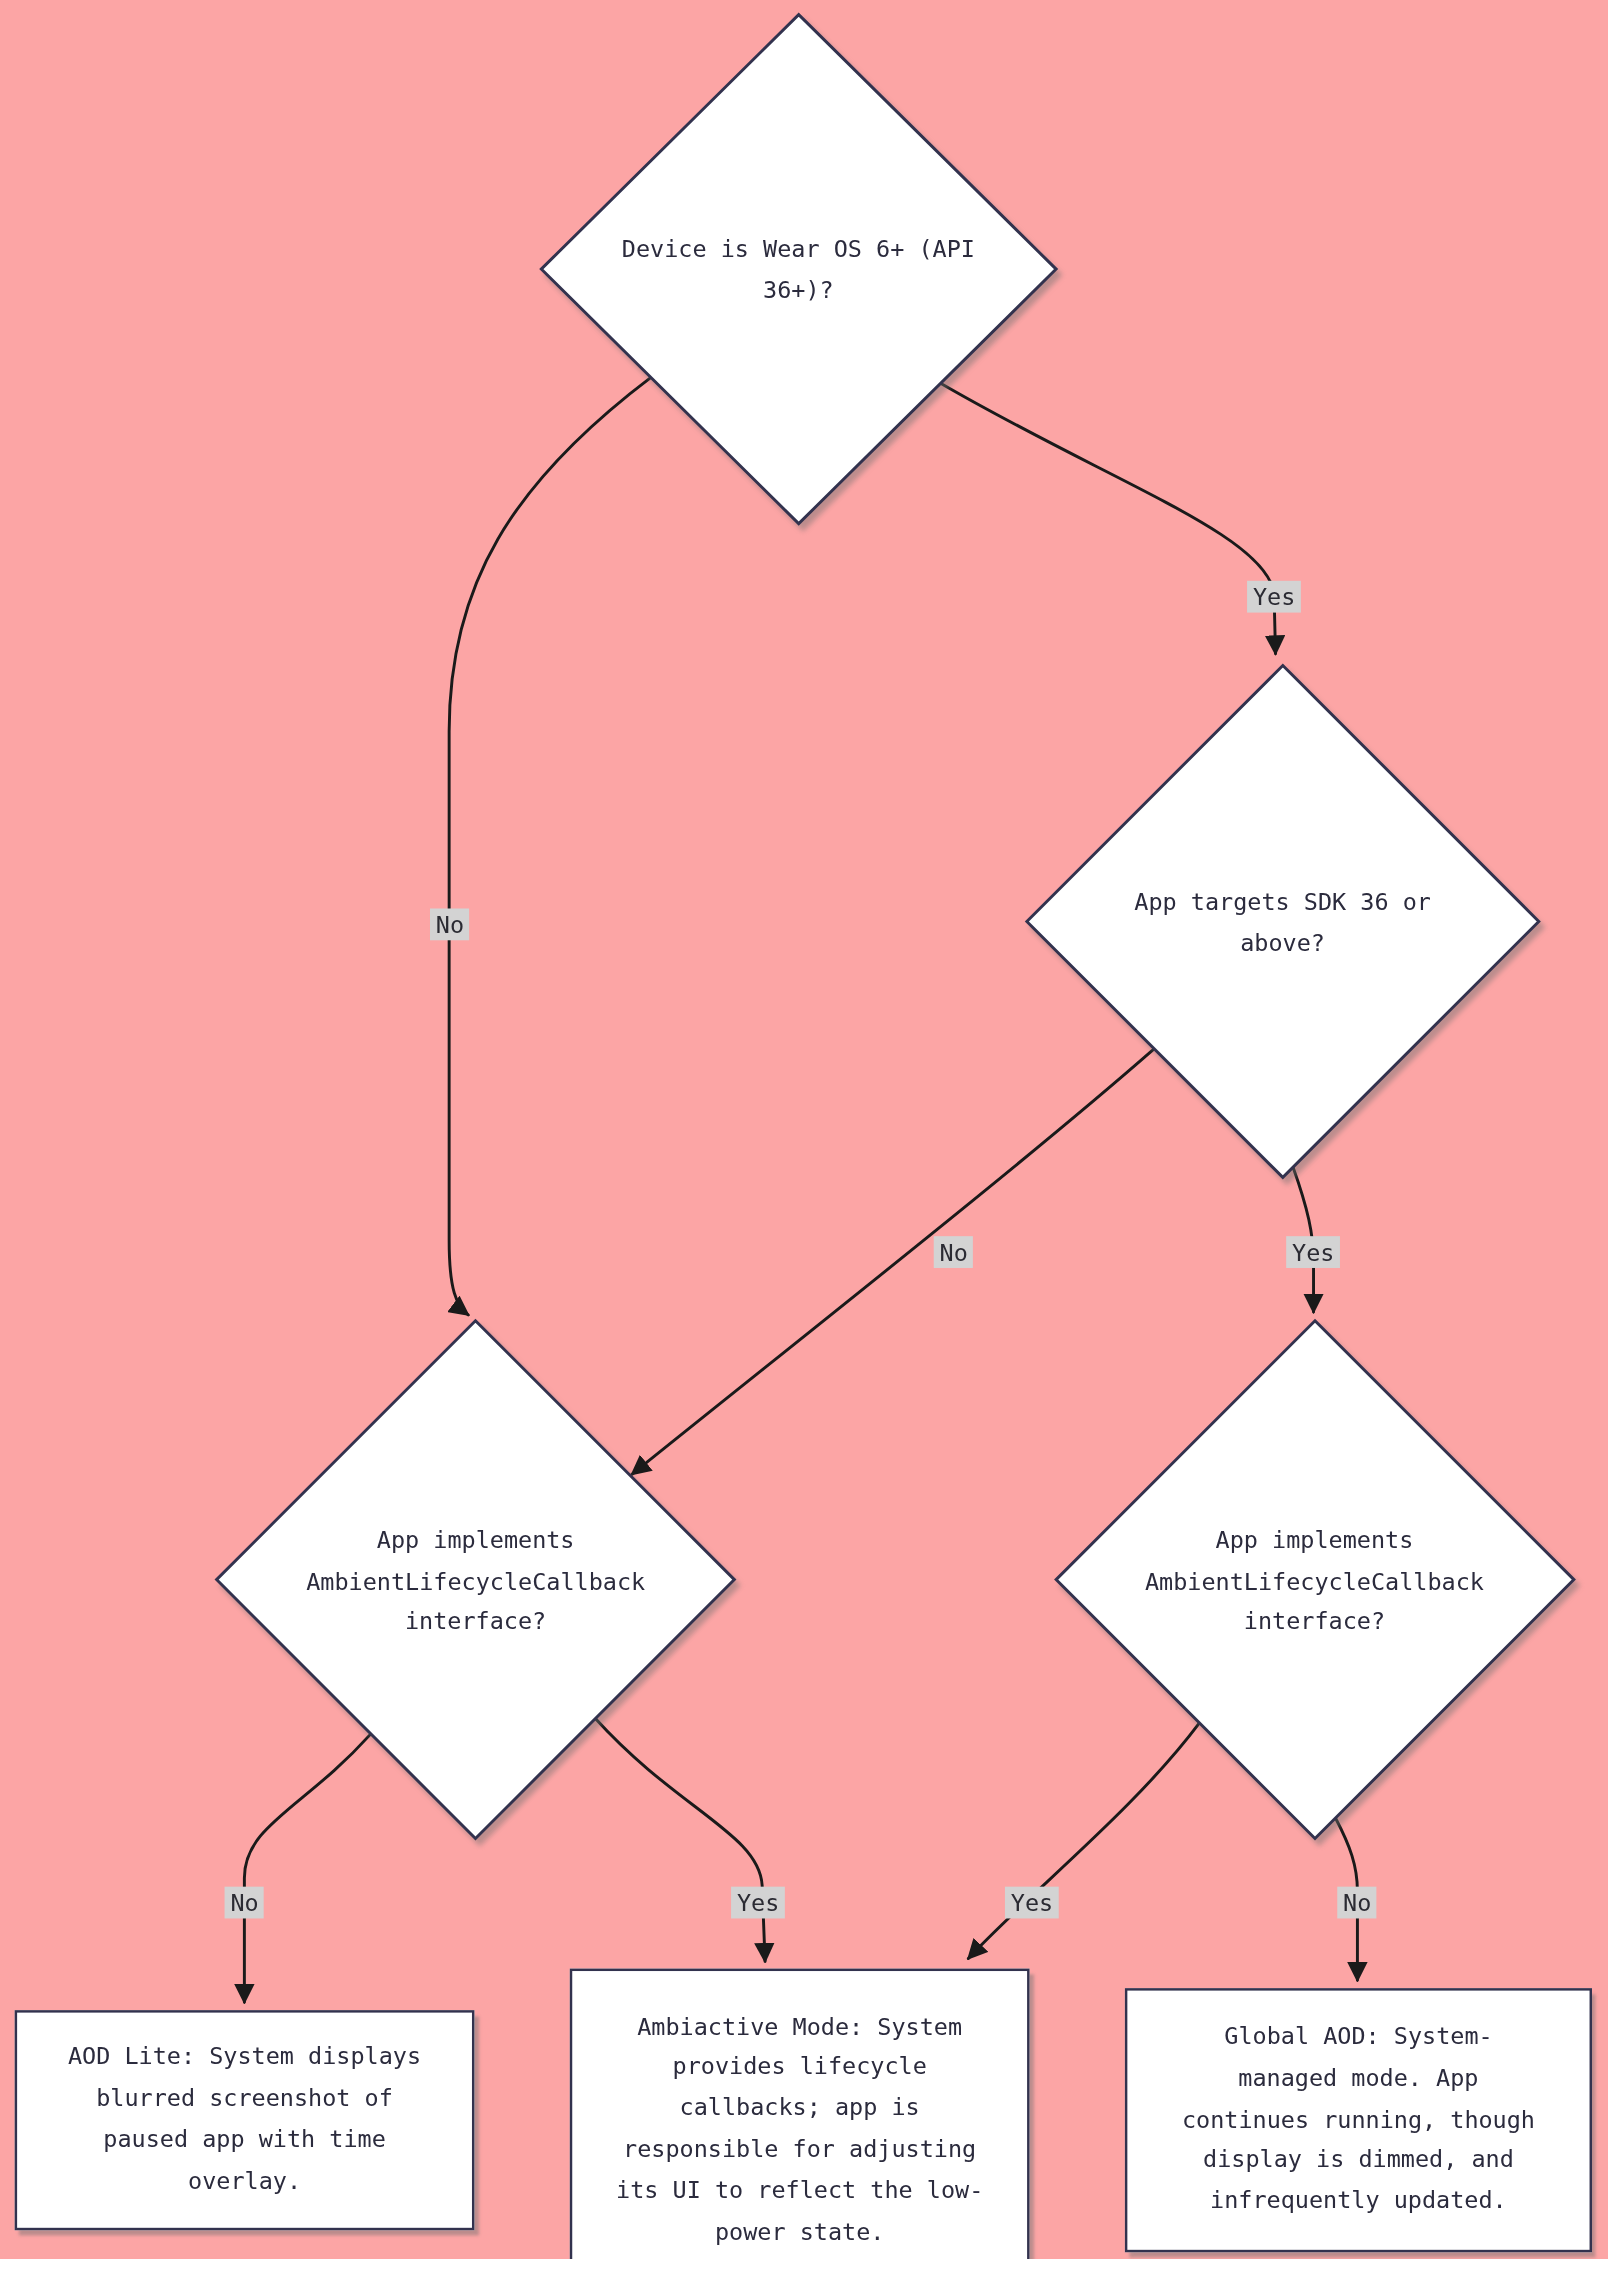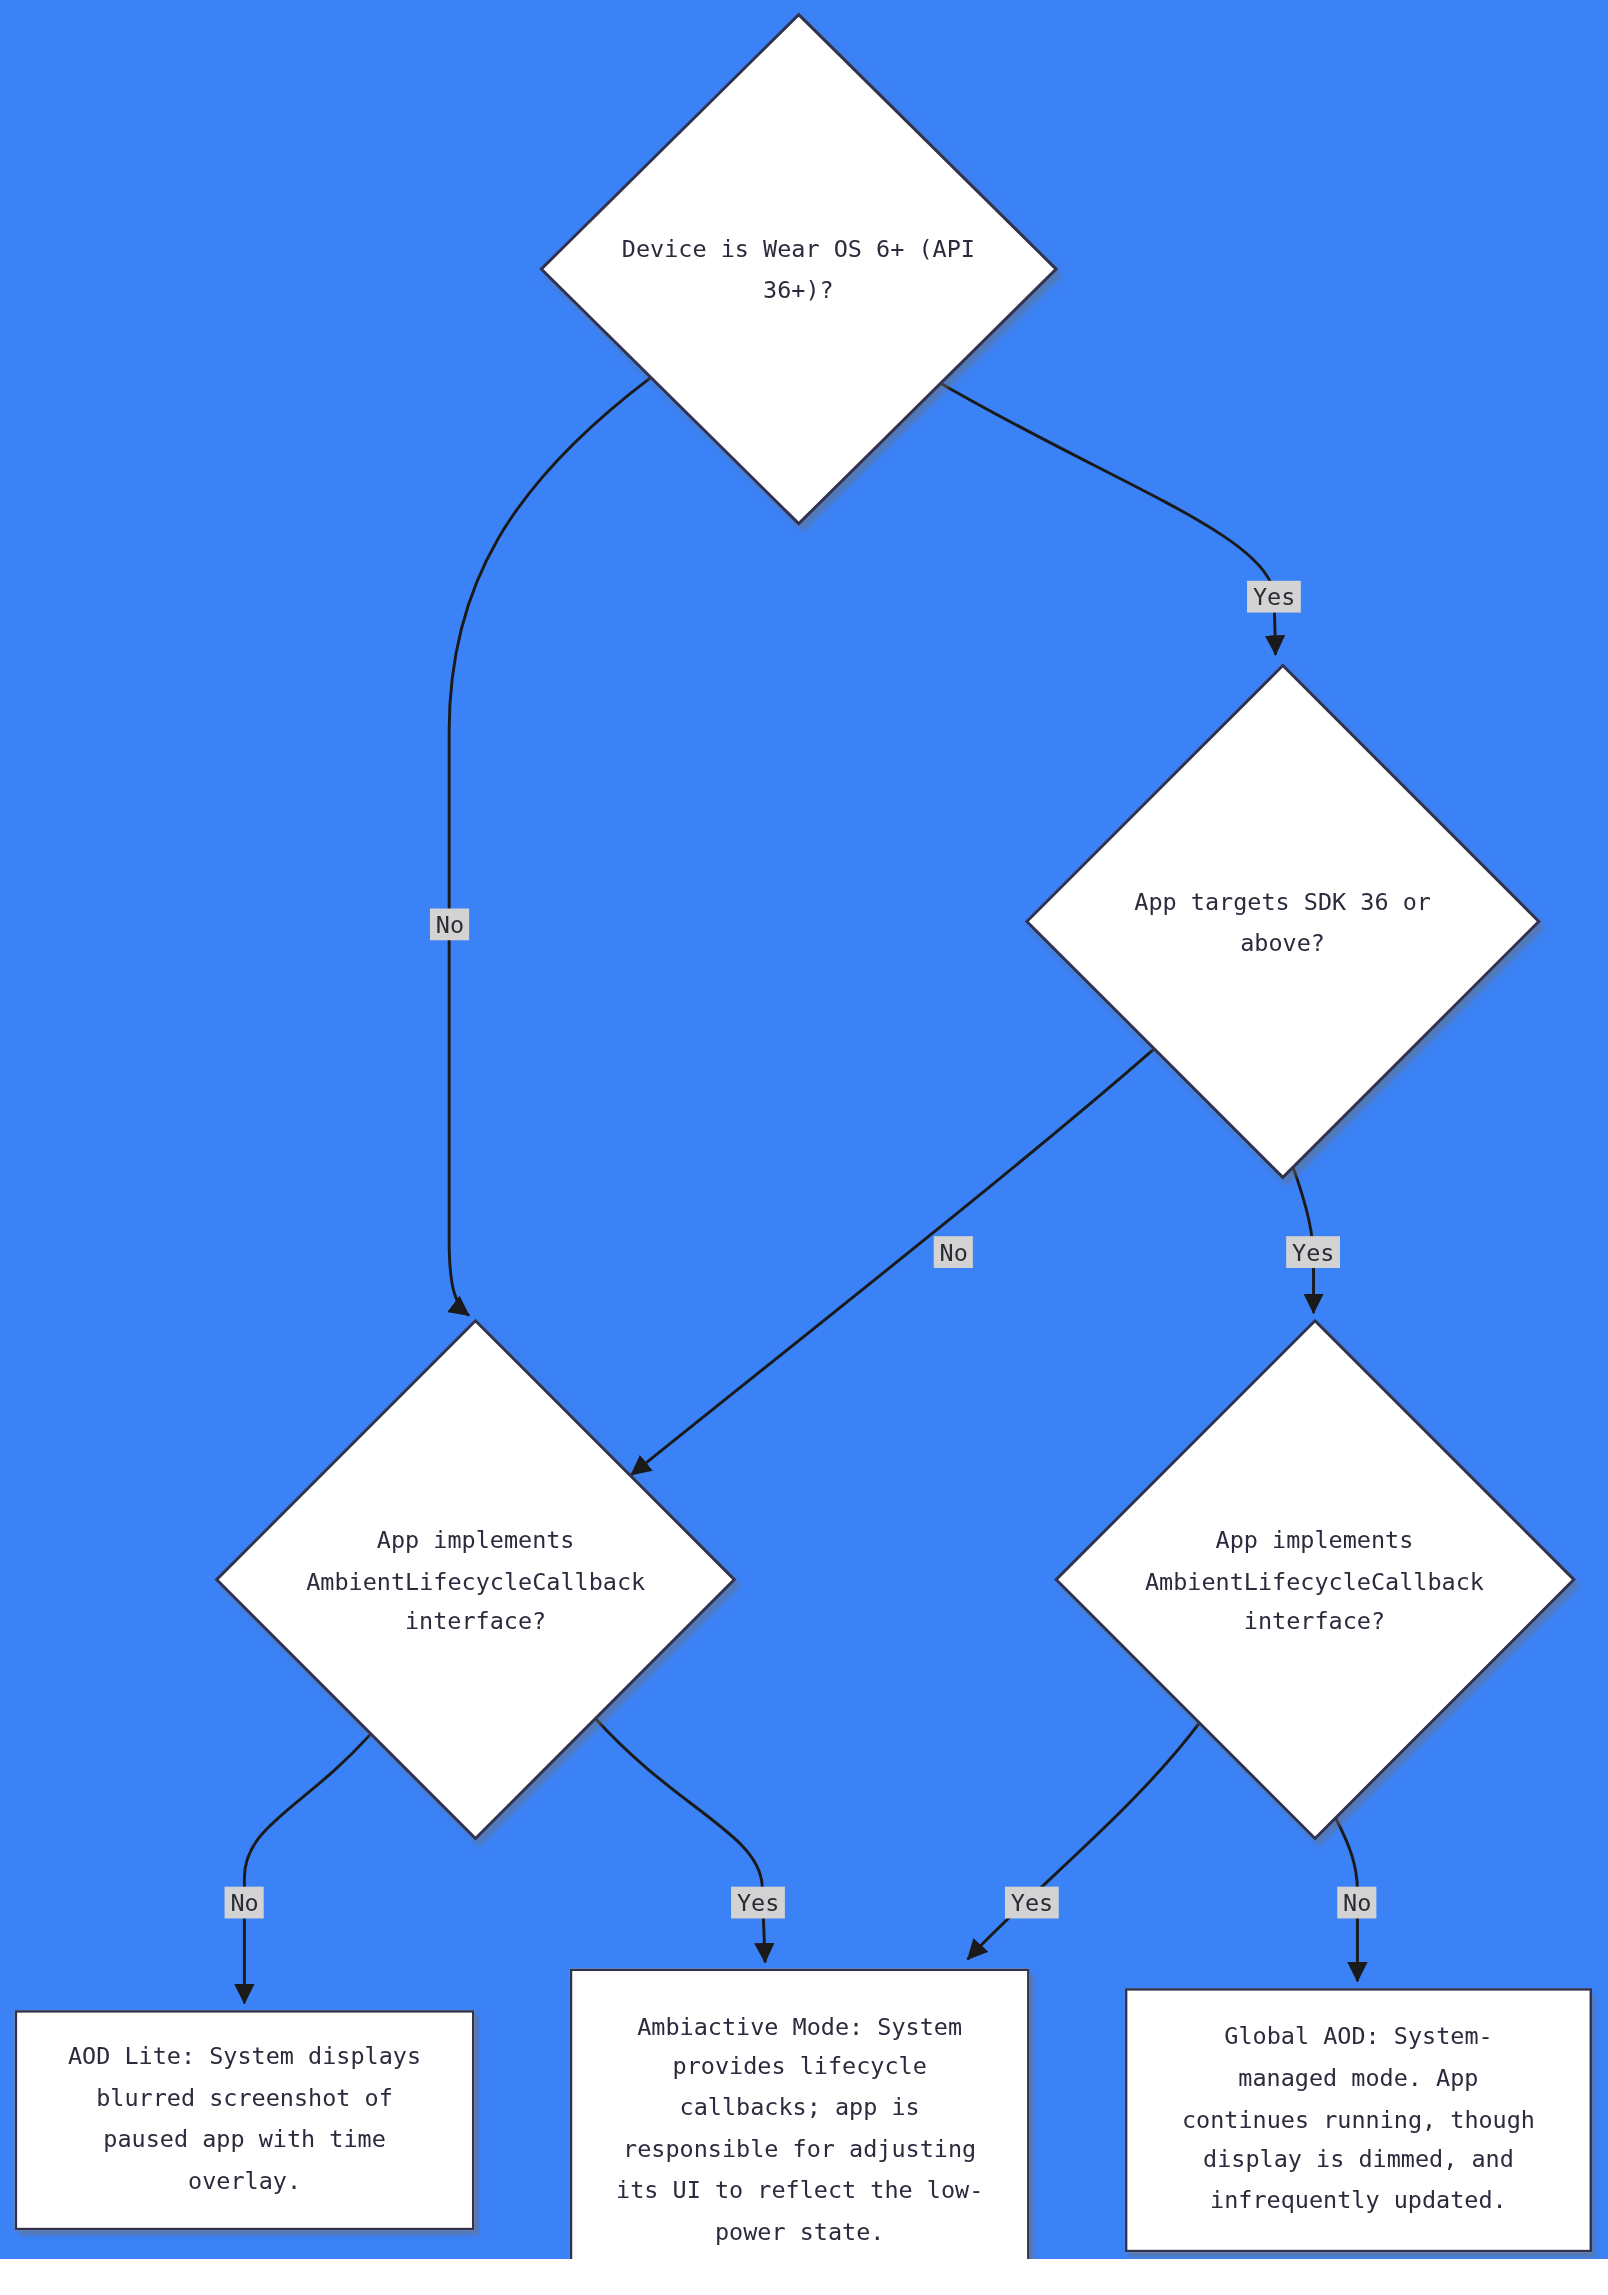--- a/index.html
+++ b/index.html
@@ -12,21 +12,21 @@
   html, body {
     margin: 0;
     padding: 0;
     background: #ffffff;
   }
   .stage {
     position: relative;
     width: 1608px;
     height: 2259px;
     overflow: hidden;
-    background: #3b82f6;
+    background: #fca5a5;
   }
   .canvas {
     position: absolute;
     top: 0;
     left: 0;
     width: 658px;
     height: 939px;
     transform: scale(2.445454);
     transform-origin: 0 0;
     font-family: "DejaVu Sans Mono", "Liberation Mono", monospace;

